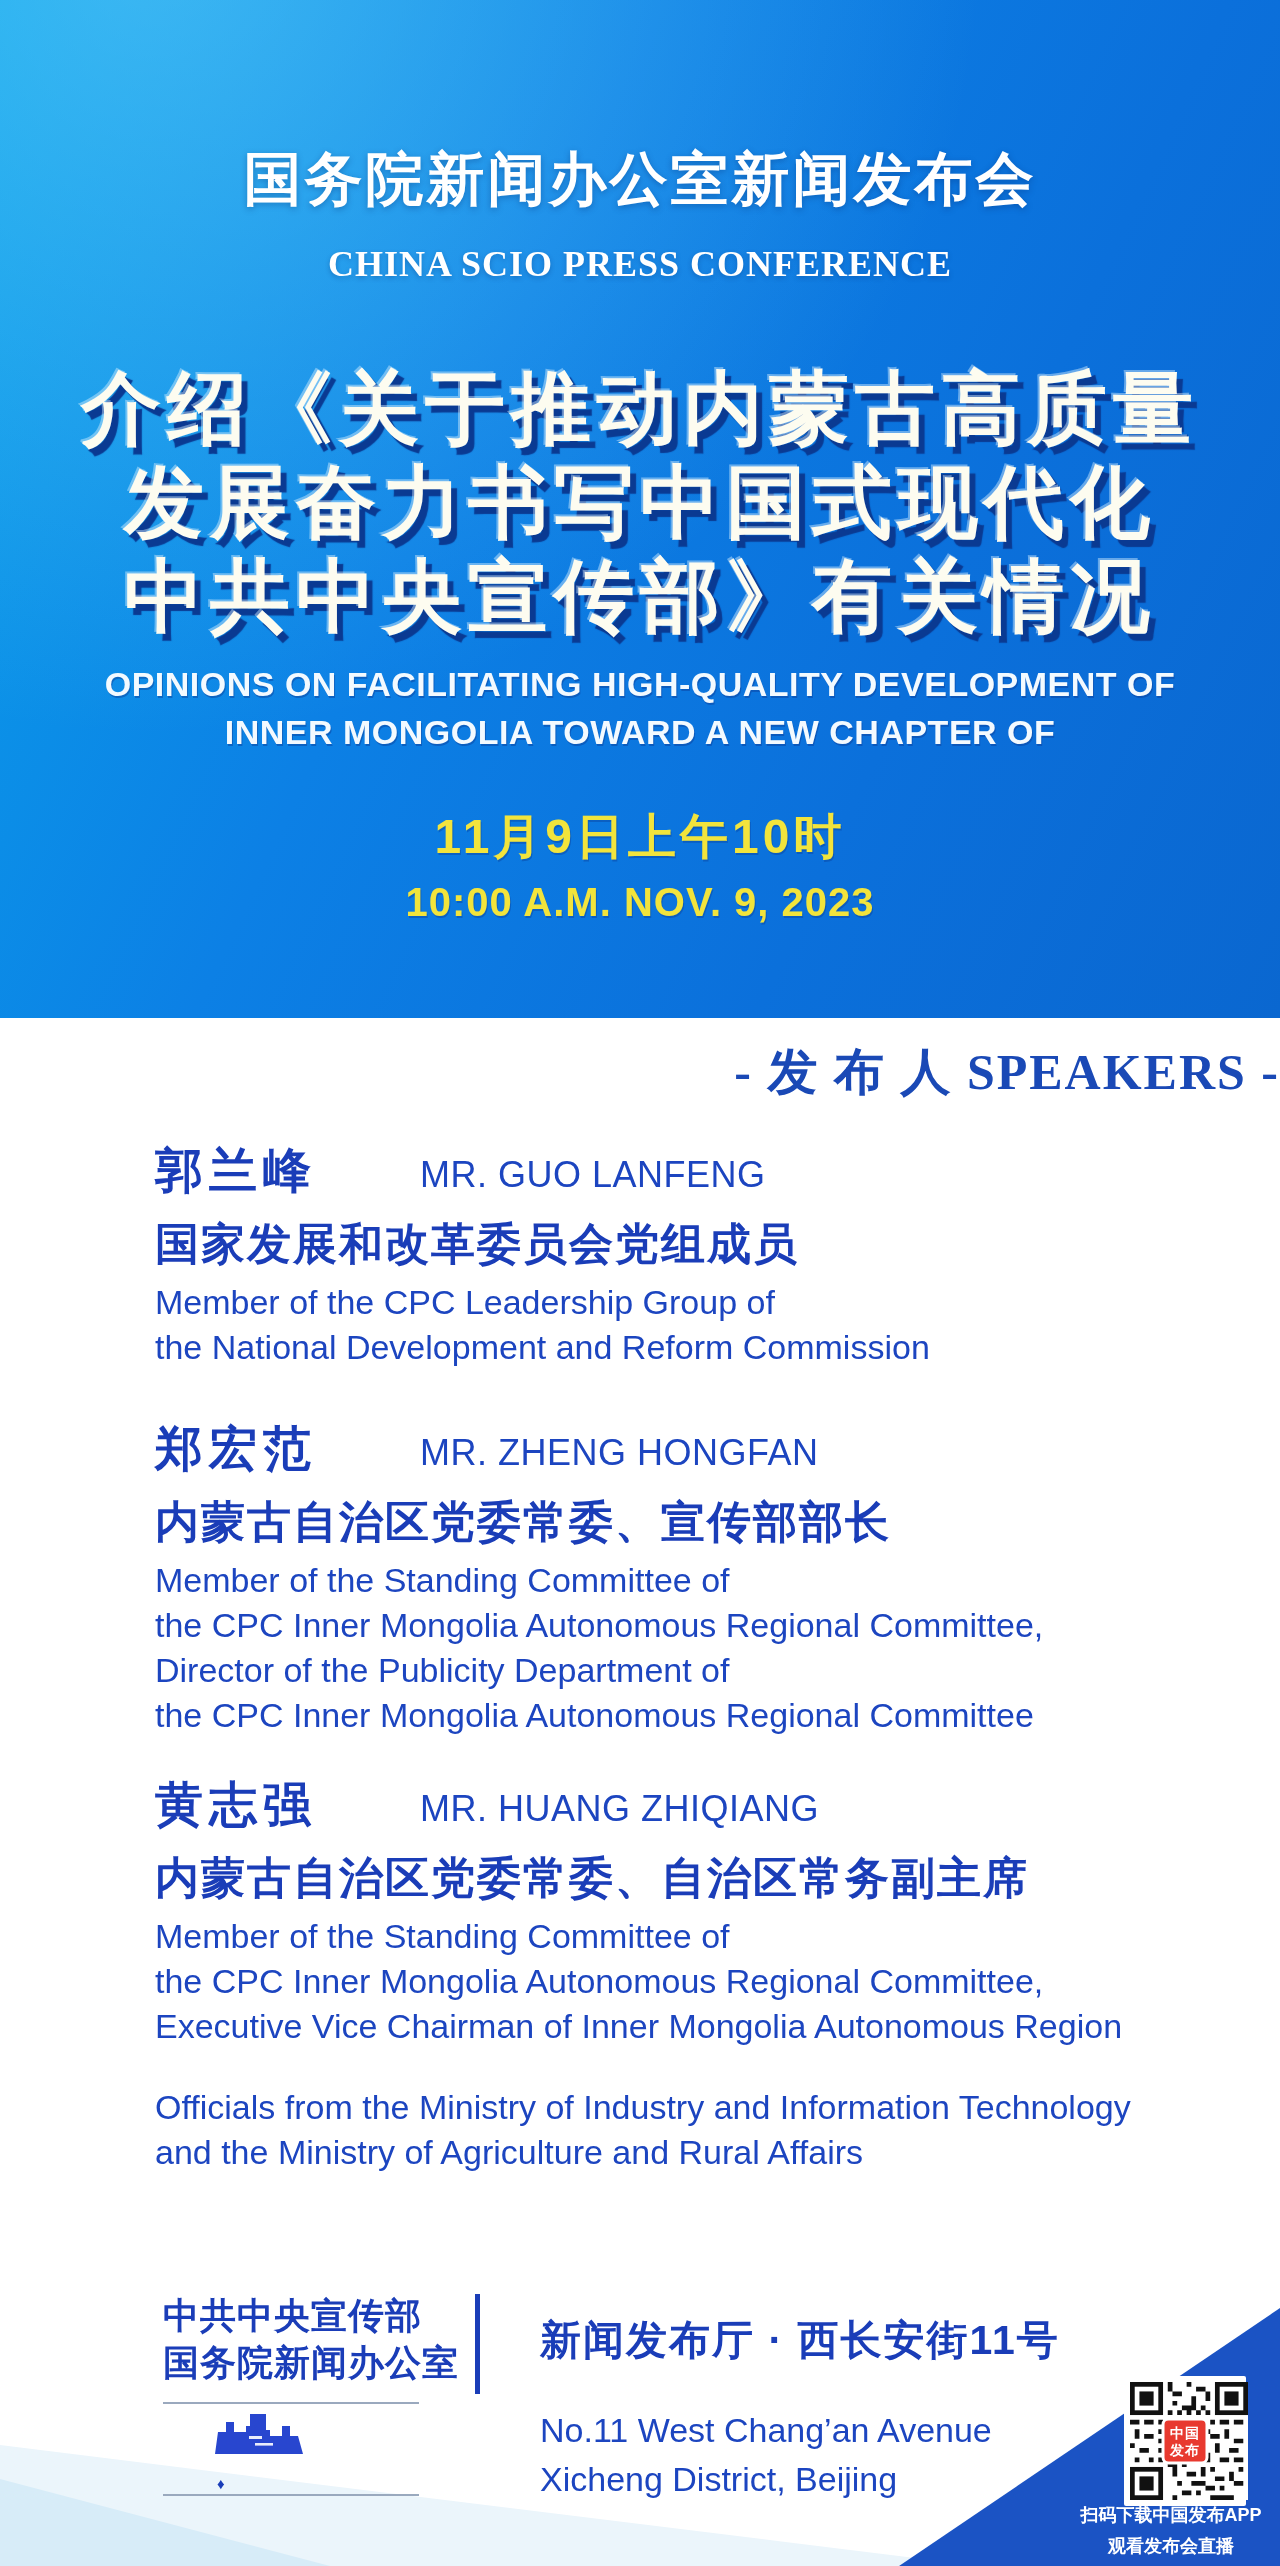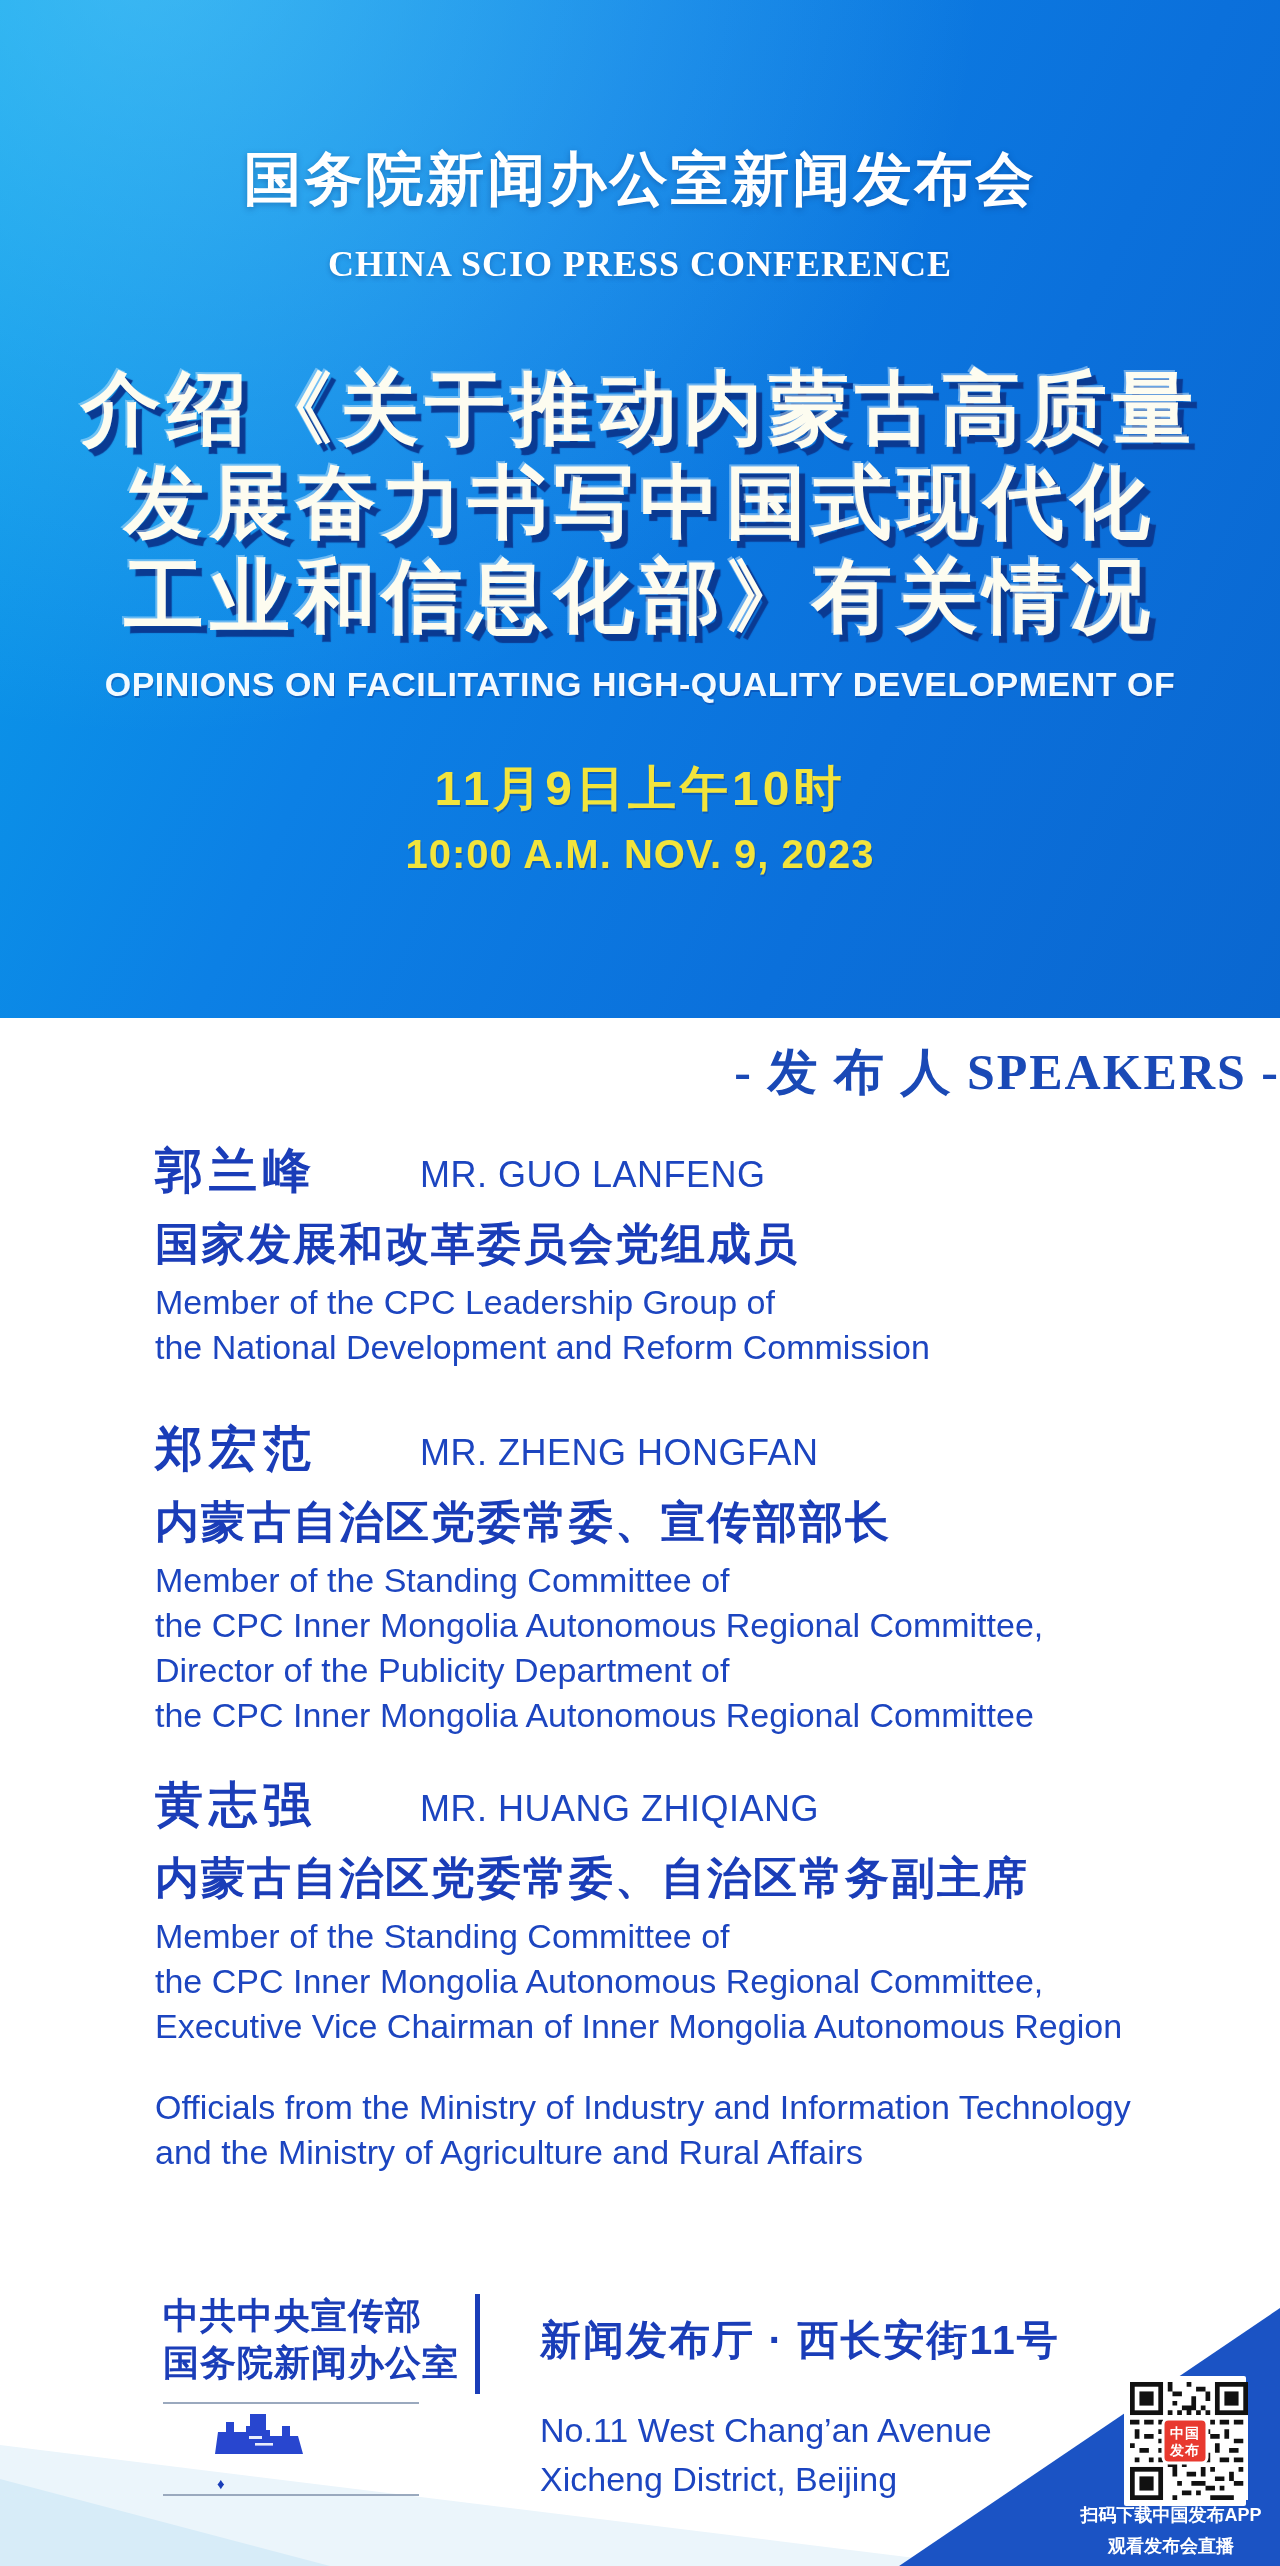--- a/index.html
+++ b/index.html
@@ -129,25 +129,26 @@
 
 <div class="poster">
 
   <section class="hero">
     <div class="org-cn">国务院新闻办公室新闻发布会</div>
     <div class="org-en">CHINA SCIO PRESS CONFERENCE</div>
 
     <div class="main-title">
       <div class="main-line">介绍《关于推动内蒙古高质量</div>
       <div class="main-line">发展奋力书写中国式现代化</div>
-      <div class="main-line">工业和信息化部》有关情况</div>
+      <div class="main-line">中共中央宣传部》有关情况</div>
     </div>
 
     <div class="subtitle">
       <div class="subtitle-line">OPINIONS ON FACILITATING HIGH-QUALITY DEVELOPMENT OF</div>
+      <div class="subtitle-line">INNER MONGOLIA TOWARD A NEW CHAPTER OF</div>
     </div>
 
     <div class="date-cn">11月9日上午10时</div>
     <div class="date-en">10:00 A.M. NOV. 9, 2023</div>
   </section>
 
   <section class="content">
     <h2 class="speakers-heading">- 发 布 人   SPEAKERS -</h2>
 
     <div class="speakers">

